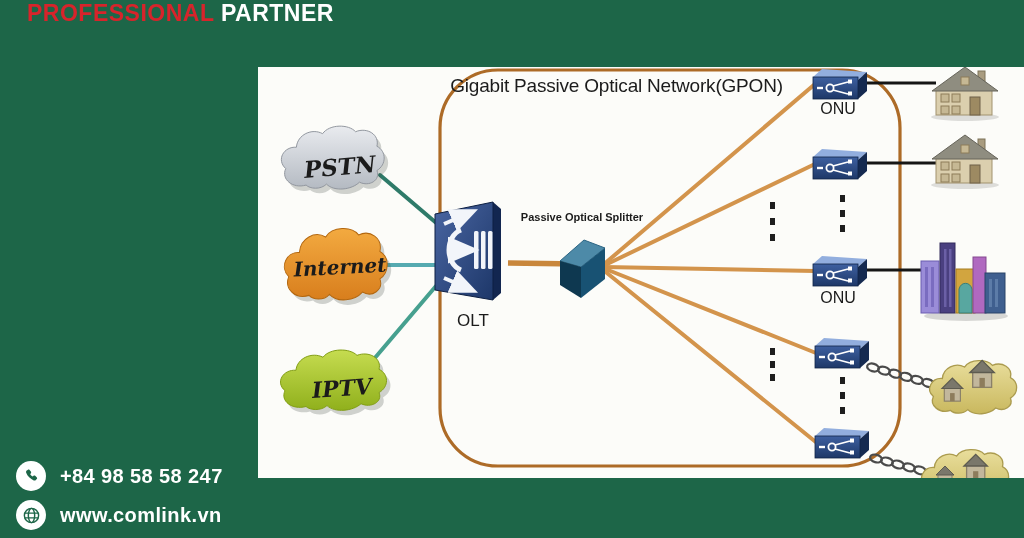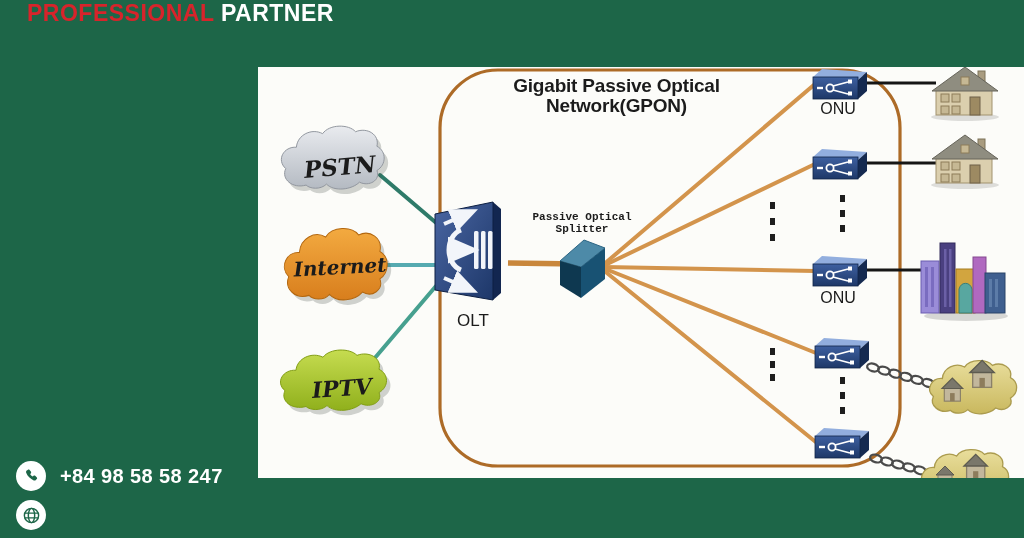--- a/index.html
+++ b/index.html
@@ -6,27 +6,27 @@
   .page{position:relative;width:1024px;height:538px;background:#1d6648;overflow:hidden;
         font-family:"Liberation Sans",sans-serif;}
   
   .brand{position:absolute;left:20px;top:0;font-size:23px;font-weight:800;letter-spacing:.5px;white-space:nowrap;margin-left:7px;}
   .brand .red{color:#d7242b;}
   .brand .white{color:#ffffff;}
   
   .panel{position:absolute;left:258px;top:67px;width:766px;height:411px;background:#fcfcf9;overflow:hidden;}
   .panel svg{position:absolute;left:0;top:0;z-index:1;}
   .lbl{position:absolute;color:#1b1b1b;z-index:2;line-height:1.05;}
-  .title{left:186px;top:9px;width:345px;text-align:center;font-size:19px;font-weight:700;letter-spacing:-.2px;}
+  .title{left:186px;top:9px;width:345px;text-align:center;font-size:19px;font-weight:400;letter-spacing:-.2px;}
   .cloud-lbl{font-style:italic;font-weight:700;font-family:"DejaVu Serif",serif;}
   .pstn{left:40px;top:88px;width:84px;text-align:center;font-size:23px;transform:rotate(-5deg);}
   .internet{left:34px;top:190px;width:96px;text-align:center;font-size:20px;transform:rotate(-3deg);}
   .iptv{left:42px;top:310px;width:84px;text-align:center;font-size:22px;transform:rotate(-4deg);}
   .olt-lbl{left:177px;top:245px;width:76px;text-align:center;font-size:17px;font-weight:400;}
-  .split-lbl{left:256px;top:145px;width:136px;text-align:center;font-size:11px;font-weight:700;font-family:Liberation Mono, monospace;}
+  .split-lbl{left:256px;top:145px;width:136px;text-align:center;font-size:11px;font-weight:700;}
   .onu-lbl{width:54px;text-align:center;font-size:16px;font-weight:400;}
   .onu1{left:553px;top:34px;}
   .onu3{left:553px;top:223px;}
   
   .contact-row{position:absolute;left:16px;display:flex;align-items:center;gap:14px;color:#fff;z-index:3;}
   .row-phone{top:461px;}
   .row-web{top:500px;}
   .cicon{width:30px;height:30px;background:#fff;border-radius:50%;display:flex;align-items:center;justify-content:center;flex:0 0 auto;}
   .ctext{font-size:20px;font-weight:700;letter-spacing:.4px;white-space:nowrap;}
 </style>
@@ -248,15 +248,16 @@
   <div class="contact-row row-web">
     <span class="cicon">
       <svg viewBox="0 0 24 24" width="19" height="19">
           <g fill="none" stroke="#1d6648" stroke-width="1.8">
             <circle cx="12" cy="12" r="9"></circle>
             <ellipse cx="12" cy="12" rx="4" ry="9"></ellipse>
             <path d="M3.5 9h17M3.5 15h17"></path>
           </g>
         </svg>
     </span>
+    <span class="ctext">www.comlink.vn</span>
   </div>
 
 </div>
 
 </body></html>

